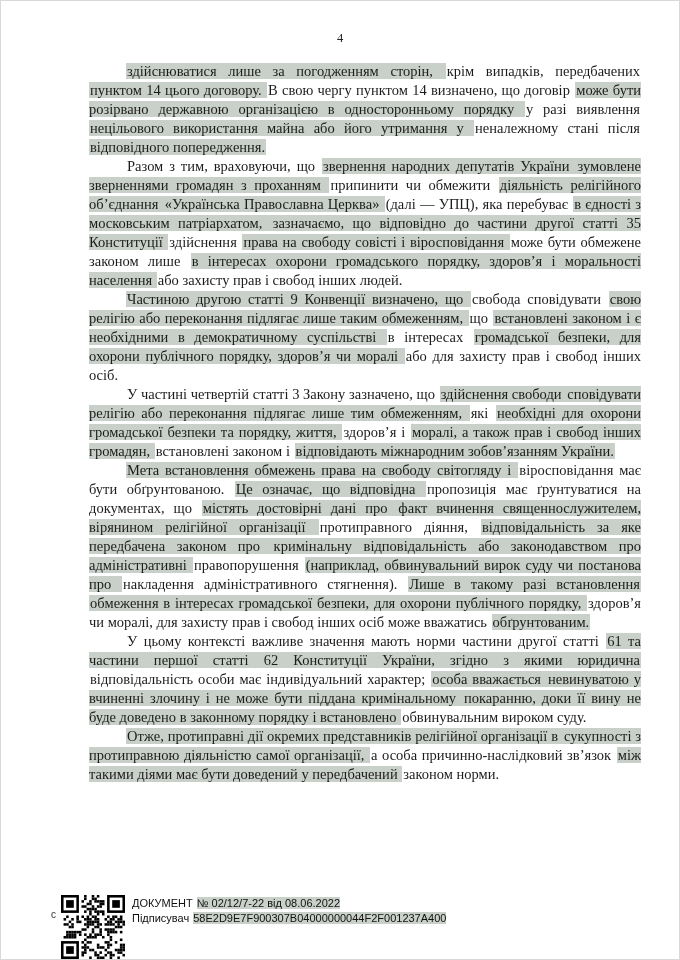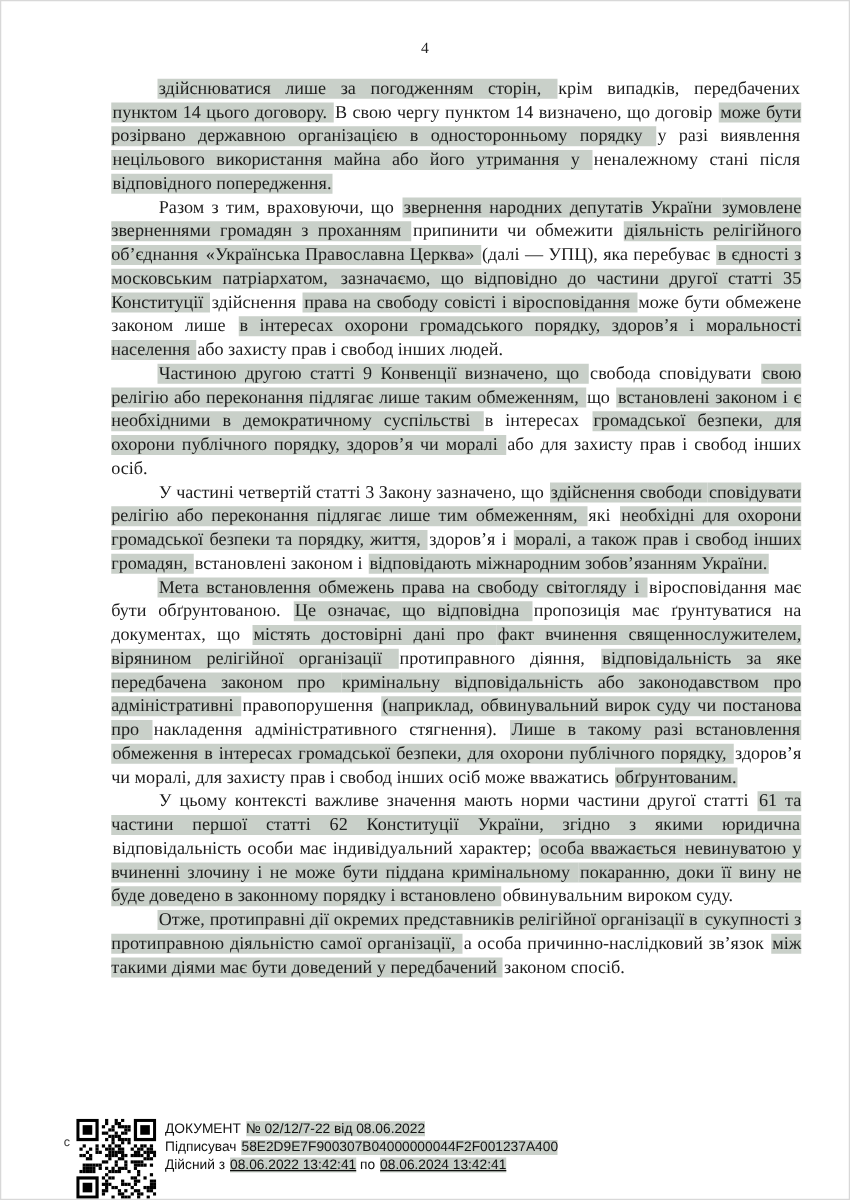--- a/index.html
+++ b/index.html
@@ -43,21 +43,21 @@
 
   <div class="page-number">4</div>
 
   <div class="body-text">
       <p class="para"><span class="hl">здійснюватися лише за погодженням сторін, </span><span>крім випадків, передбачених </span><span class="hl">пунктом 14 цього договору. </span><span>В свою чергу пунктом 14 визначено, що договір </span><span class="hl">може бути розірвано державною організацією в односторонньому порядку </span><span>у разі виявлення </span><span class="hl">нецільового використання майна або його утримання у </span><span>неналежному стані після </span><span class="hl">відповідного попередження.</span></p>
       <p class="para"><span>Разом з тим, враховуючи, що </span><span class="hl">звернення народних депутатів України </span><span class="hl">зумовлене зверненнями громадян з проханням </span><span>припинити чи обмежити </span><span class="hl">діяльність релігійного об’єднання </span><span class="hl">«Українська Православна Церква» </span><span>(далі — УПЦ), яка перебуває </span><span class="hl">в єдності з московським патріархатом, </span><span class="hl">зазначаємо, що відповідно до частини другої статті 35 Конституції </span><span>здійснення </span><span class="hl">права на свободу совісті і віросповідання </span><span>може бути обмежене законом лише </span><span class="hl">в інтересах охорони громадського порядку, здоров’я і моральності населення </span><span>або захисту прав і свобод інших людей.</span></p>
       <p class="para"><span class="hl">Частиною другою статті 9 Конвенції визначено, що </span><span>свобода сповідувати </span><span class="hl">свою релігію або переконання підлягає лише таким обмеженням, </span><span>що </span><span class="hl">встановлені законом і є необхідними в демократичному суспільстві </span><span>в інтересах </span><span class="hl">громадської безпеки, для охорони публічного порядку, здоров’я чи моралі </span><span>або для захисту прав і свобод інших осіб.</span></p>
       <p class="para"><span>У частині четвертій статті 3 Закону зазначено, що </span><span class="hl">здійснення свободи </span><span class="hl">сповідувати релігію або переконання підлягає лише тим обмеженням, </span><span>які </span><span class="hl">необхідні для охорони громадської безпеки та порядку, життя, </span><span>здоров’я і </span><span class="hl">моралі, а також прав і свобод інших громадян, </span><span>встановлені законом і </span><span class="hl">відповідають міжнародним зобов’язанням України.</span></p>
       <p class="para"><span class="hl">Мета встановлення обмежень права на свободу світогляду і </span><span>віросповідання має бути обґрунтованою. </span><span class="hl">Це означає, що відповідна </span><span>пропозиція має ґрунтуватися на документах, що </span><span class="hl">містять достовірні дані про </span><span class="hl">факт вчинення священнослужителем, вірянином релігійної організації </span><span>протиправного діяння, </span><span class="hl">відповідальність за яке передбачена законом про </span><span class="hl">кримінальну відповідальність або законодавством про адміністративні </span><span>правопорушення </span><span class="hl">(наприклад, обвинувальний вирок суду чи постанова про </span><span>накладення адміністративного стягнення). </span><span class="hl">Лише в такому разі встановлення </span><span class="hl">обмеження в інтересах громадської безпеки, для охорони публічного порядку, </span><span>здоров’я чи моралі, для захисту прав і свобод інших осіб може вважатись </span><span class="hl">обґрунтованим.</span></p>
       <p class="para"><span>У цьому контексті важливе значення мають норми частини другої статті </span><span class="hl">61 та частини першої статті 62 Конституції України, згідно з якими юридична </span><span>відповідальність особи має індивідуальний характер; </span><span class="hl">особа вважається </span><span class="hl">невинуватою у вчиненні злочину і не може бути піддана кримінальному </span><span class="hl">покаранню, доки її вину не буде доведено в законному порядку і встановлено </span><span>обвинувальним вироком суду.</span></p>
-      <p class="para"><span class="hl">Отже, протиправні дії окремих представників релігійної організації в </span><span class="hl">сукупності з протиправною діяльністю самої організації, </span><span>а особа причинно-наслідковий зв’язок </span><span class="hl">між такими діями має бути доведений у передбачений </span><span>законом спосіб.</span></p>
+      <p class="para"><span class="hl">Отже, протиправні дії окремих представників релігійної організації в </span><span class="hl">сукупності з протиправною діяльністю самої організації, </span><span>а особа причинно-наслідковий зв’язок </span><span class="hl">між такими діями має бути доведений у передбачений </span><span>законом норми.</span></p>
     </div>
 
   <div class="stamp">
     <span class="stray">с</span>
     <div class="qr">
       <svg id="qr-svg" viewBox="0 0 25 25">
           <g fill="#000">
             <rect x="9" y="0" width="1" height="1"></rect>
             <rect x="12" y="0" width="1" height="1"></rect>
             <rect x="14" y="0" width="1" height="1"></rect>
@@ -260,20 +260,16 @@
           </g>
         </svg>
     </div>
     <div class="stamp-lines">
       <div>
         <span class="label">ДОКУМЕНТ</span><span class="hl">№ 02/12/7-22 від 08.06.2022</span>
       </div>
       <div>
         <span class="label">Підписувач</span><span class="hl">58E2D9E7F900307B04000000044F2F001237A400</span>
       </div>
-      <div>
-        <span class="label">Дійсний з</span><span class="hl uline">08.06.2022 13:42:41</span>
-        <span class="label">по</span><span class="hl uline">08.06.2024 13:42:41</span>
-      </div>
     </div>
   </div>
 
 </div>
 
 </body></html>

